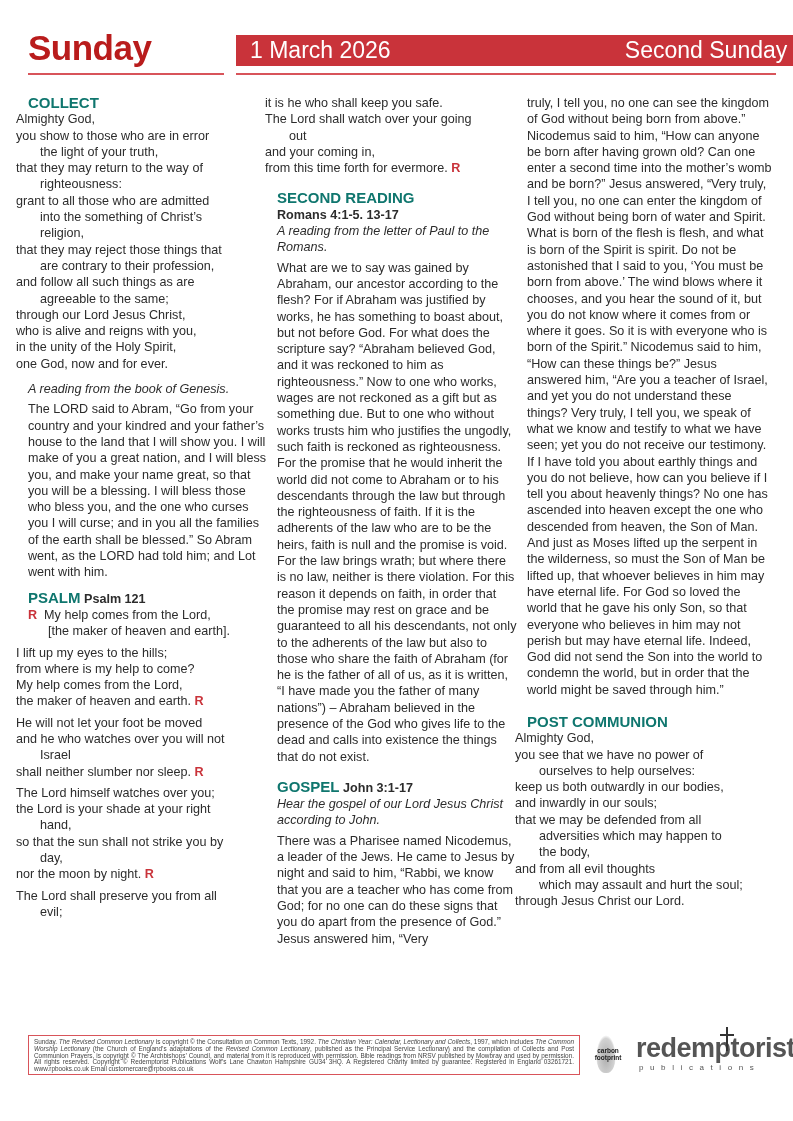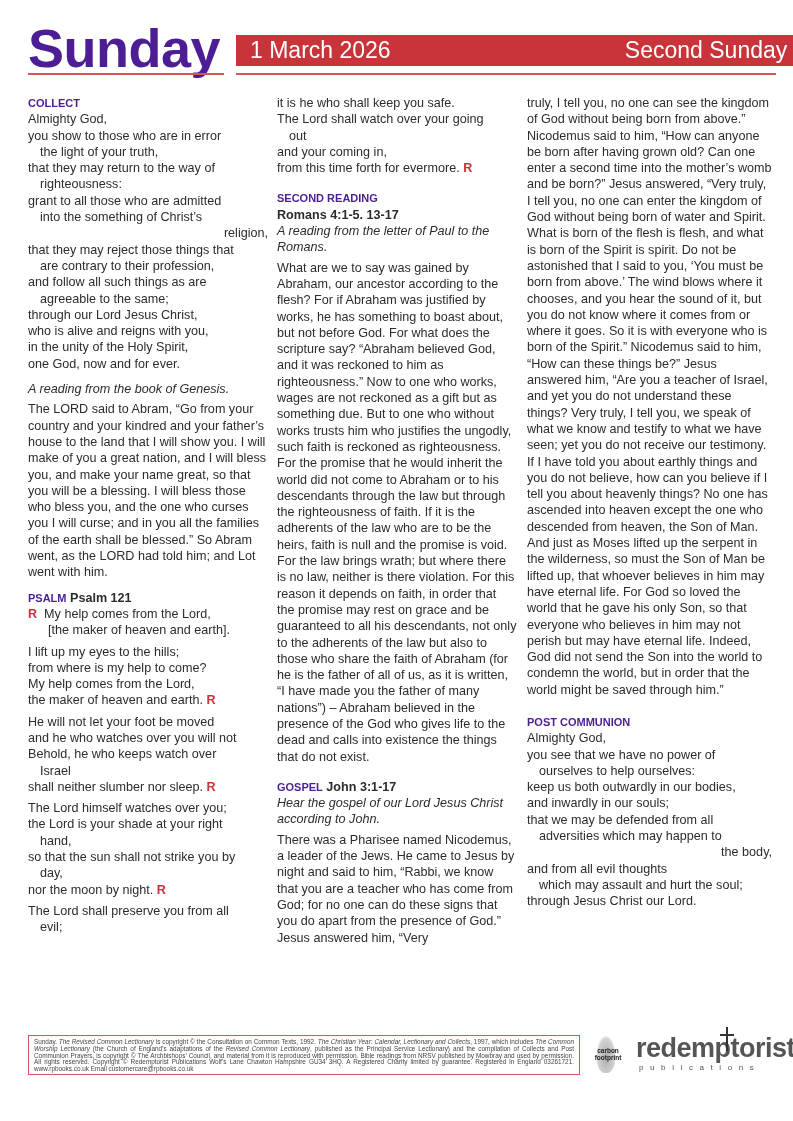--- a/index.html
+++ b/index.html
@@ -1,36 +1,36 @@
 <!DOCTYPE html>
 <html><head>
 <meta charset="utf-8">
 <style>
   * { margin: 0; padding: 0; box-sizing: border-box; }
   html, body { width: 793px; height: 1121px; background: #ffffff; overflow: hidden; }
   body { position: relative; font-family: "Liberation Sans", "DejaVu Sans", sans-serif; color: #2a2a2a; }
 
   .header { position: absolute; left: 28px; top: 22px; width: 742px; height: 60px; }
-  .header .title { position: absolute; left: 0; top: -4px; font-family: "Liberation Sans", sans-serif; font-size: 54px; font-weight: bold; color: #4c1d95; letter-spacing: -0.5px; line-height: 60px; }
+  .header .title { position: absolute; left: 0; top: -4px; font-family: "Liberation Sans", sans-serif; font-size: 35px; font-weight: bold; color: #b91c1c; letter-spacing: -0.5px; line-height: 60px; }
   .header .bar { position: absolute; left: 208px; top: 13px; width: 640px; height: 31px; background: #c9333a; color: #fff; font-size: 23px; line-height: 31px; display: flex; justify-content: space-between; padding: 0 12px 0 14px; }
   .header .rule { position: absolute; left: 0; top: 51px; width: 748px; height: 2px; background: #d8545a; }
   .header .rule-gap { position: absolute; left: 196px; top: 50px; width: 12px; height: 4px; background: #fff; }
 
   .col { position: absolute; top: 95px; font-size: 12.6px; line-height: 16.3px; color: #2c2c2c; }
   .col1 { left: 28px; width: 240px; }
   .col2 { left: 277px; width: 240px; }
   .col3 { left: 527px; width: 245px; }
 
   .section { margin-bottom: 9px; }
-  .heading { font-weight: bold; color: #4c1d95; font-size: 11px; }
+  .heading { font-weight: bold; color: #0f766e; font-size: 15px; }
   .ref { font-weight: bold; color: #2c2c2c; }
   .intro { font-style: italic; margin-bottom: 4px; }
   .para { margin-bottom: 5px; }
-  .line { display: block; padding-left: 12px; text-indent: -12px; }
-  .line.i2 { padding-left: 36px; text-indent: -24px; text-align: right; }
+  .line { display: block; text-indent: -12px; }
+  .line.i2 { padding-left: 36px; text-indent: -24px; }
   .line.i1 { padding-left: 12px; text-indent: 0; }
   .r { font-weight: bold; color: #c9333a; }
   .resp { }
   .resp .line { padding-left: 20px; text-indent: -20px; }
   .stanza { margin-bottom: 5px; }
 
   .footer { position: absolute; left: 28px; top: 1035px; width: 748px; height: 40px; }
   .footer .legal { position: absolute; left: 0; top: 0; width: 552px; height: 40px; border: 1px solid #d8545a; padding: 3px 5px; font-size: 6.4px; line-height: 6.8px; color: #444; text-align: justify; overflow: hidden; }
   .footer .legal i { font-style: italic; }
   .footer .carbon { position: absolute; left: 558px; top: 0; width: 44px; height: 40px; }
@@ -94,21 +94,20 @@
     </div>
     <div class="stanza">
         <span class="line">I lift up my eyes to the hills;</span>
         <span class="line">from where is my help to come?</span>
         <span class="line">My help comes from the Lord,</span>
         <span class="line">the maker of heaven and earth. <span class="r">R</span></span>
       </div>
     <div class="stanza">
         <span class="line">He will not let your foot be moved</span>
         <span class="line">and he who watches over you will not</span>
-        <span class="line">Behold, he who keeps watch over</span>
         <span class="line i1">Israel</span>
         <span class="line">shall neither slumber nor sleep. <span class="r">R</span></span>
       </div>
     <div class="stanza">
         <span class="line">The Lord himself watches over you;</span>
         <span class="line">the Lord is your shade at your right</span>
         <span class="line i1">hand,</span>
         <span class="line">so that the sun shall not strike you by</span>
         <span class="line i1">day,</span>
         <span class="line">nor the moon by night. <span class="r">R</span></span>

